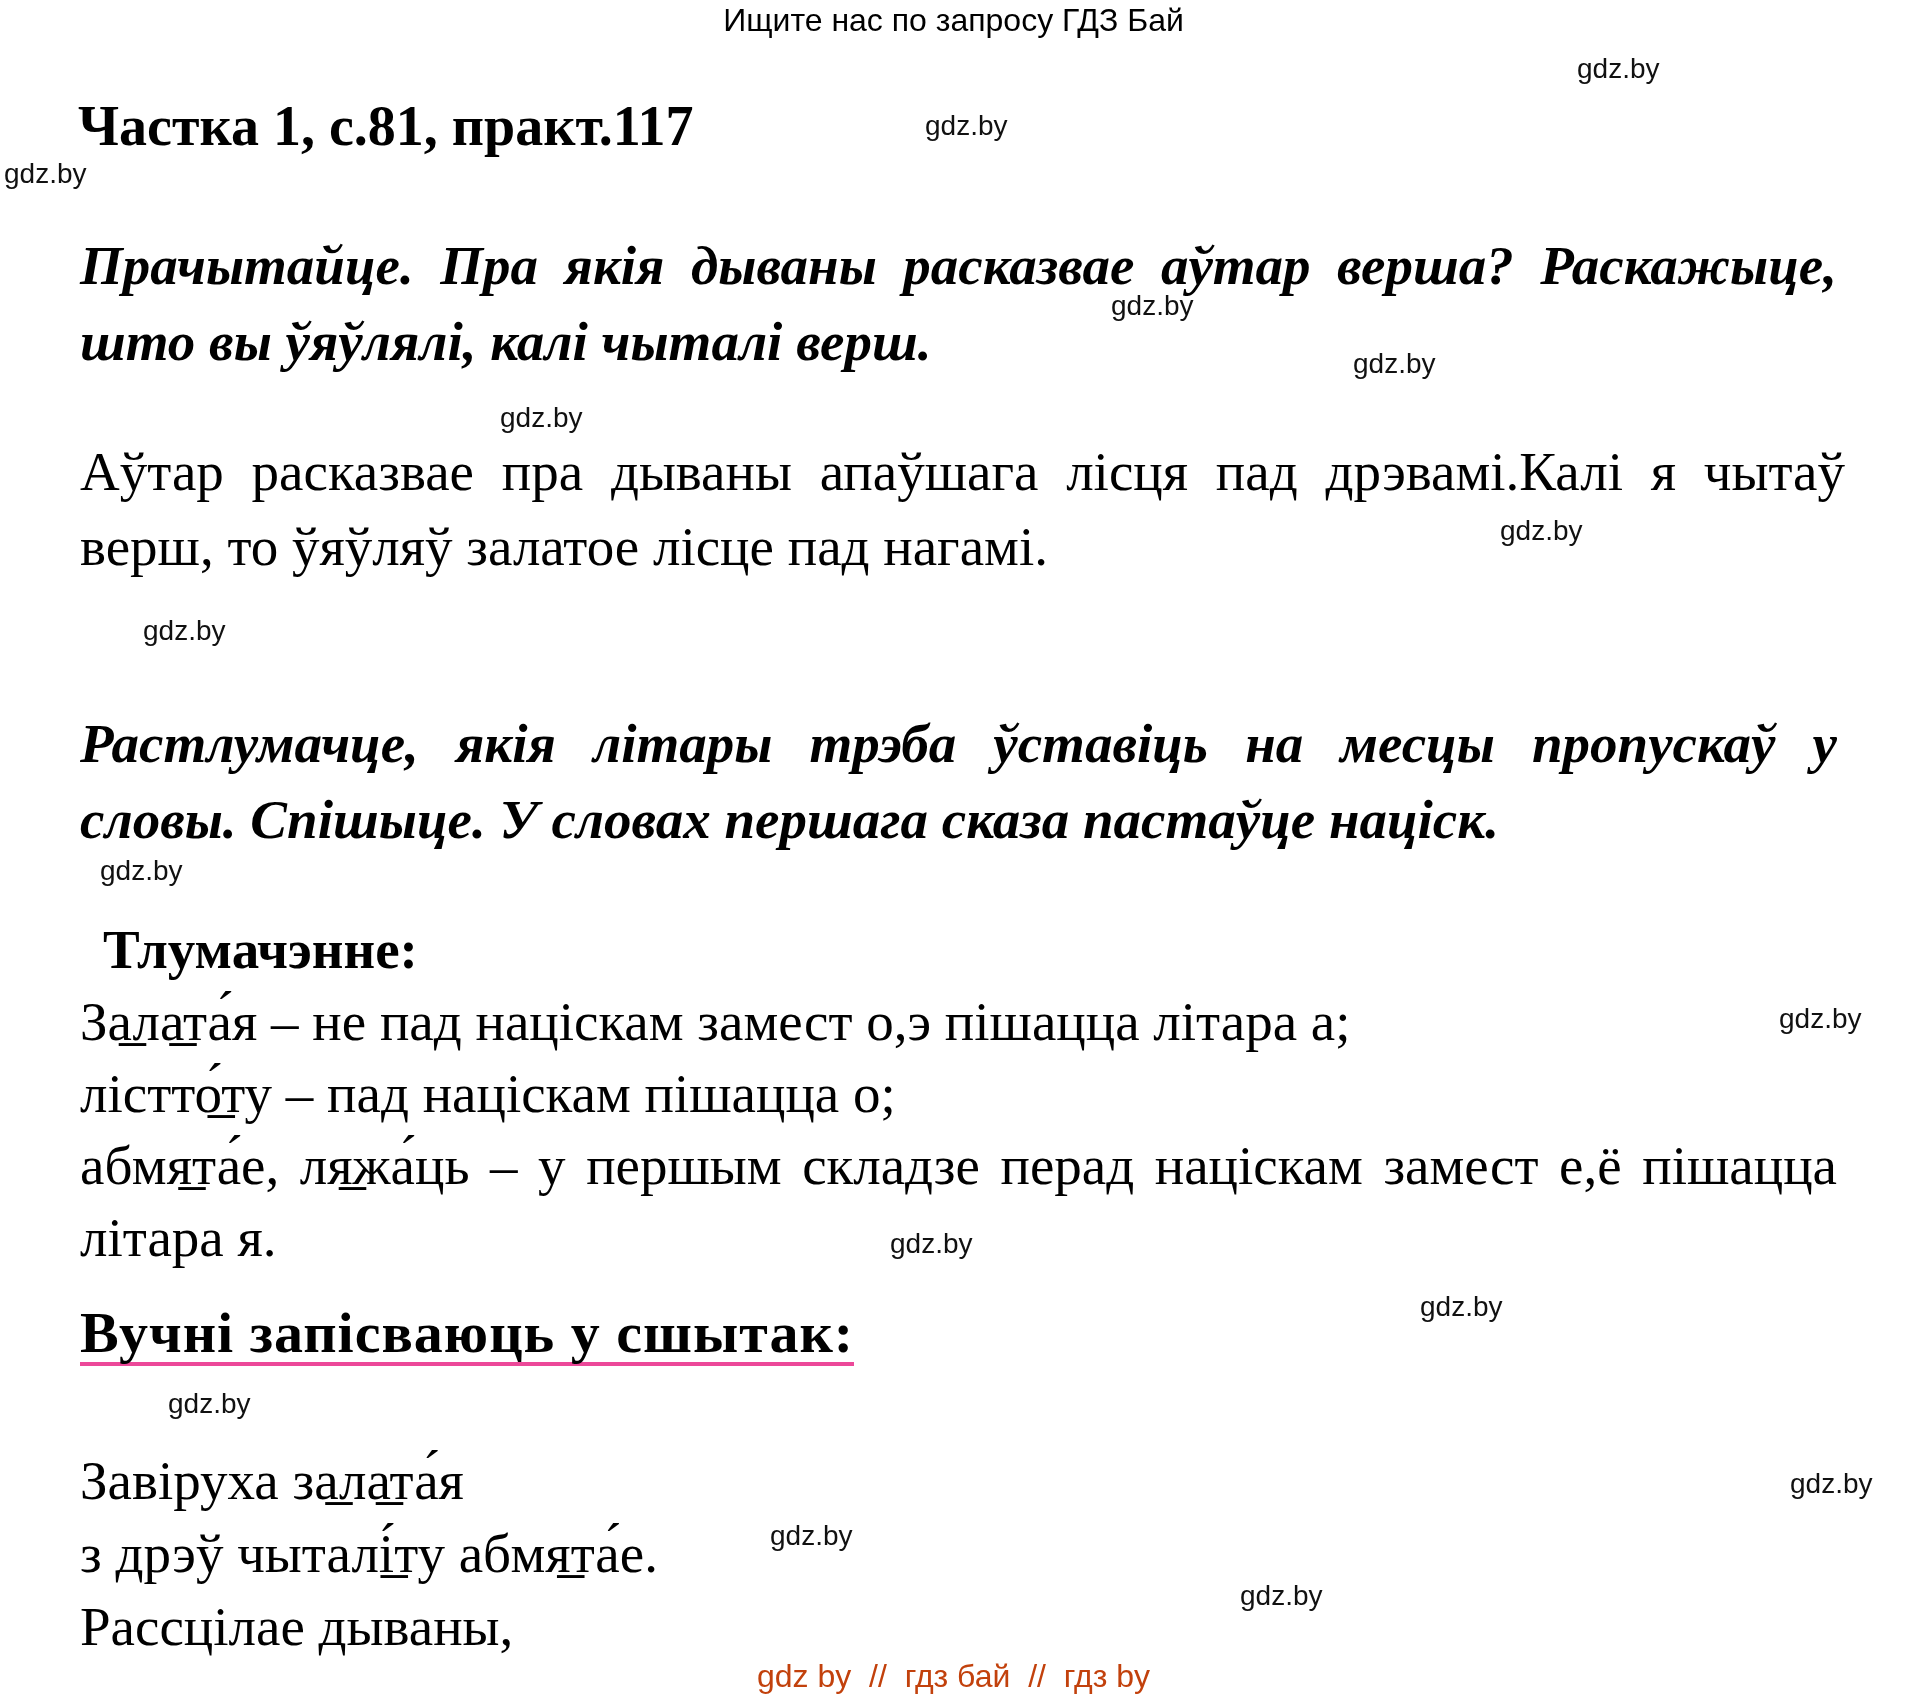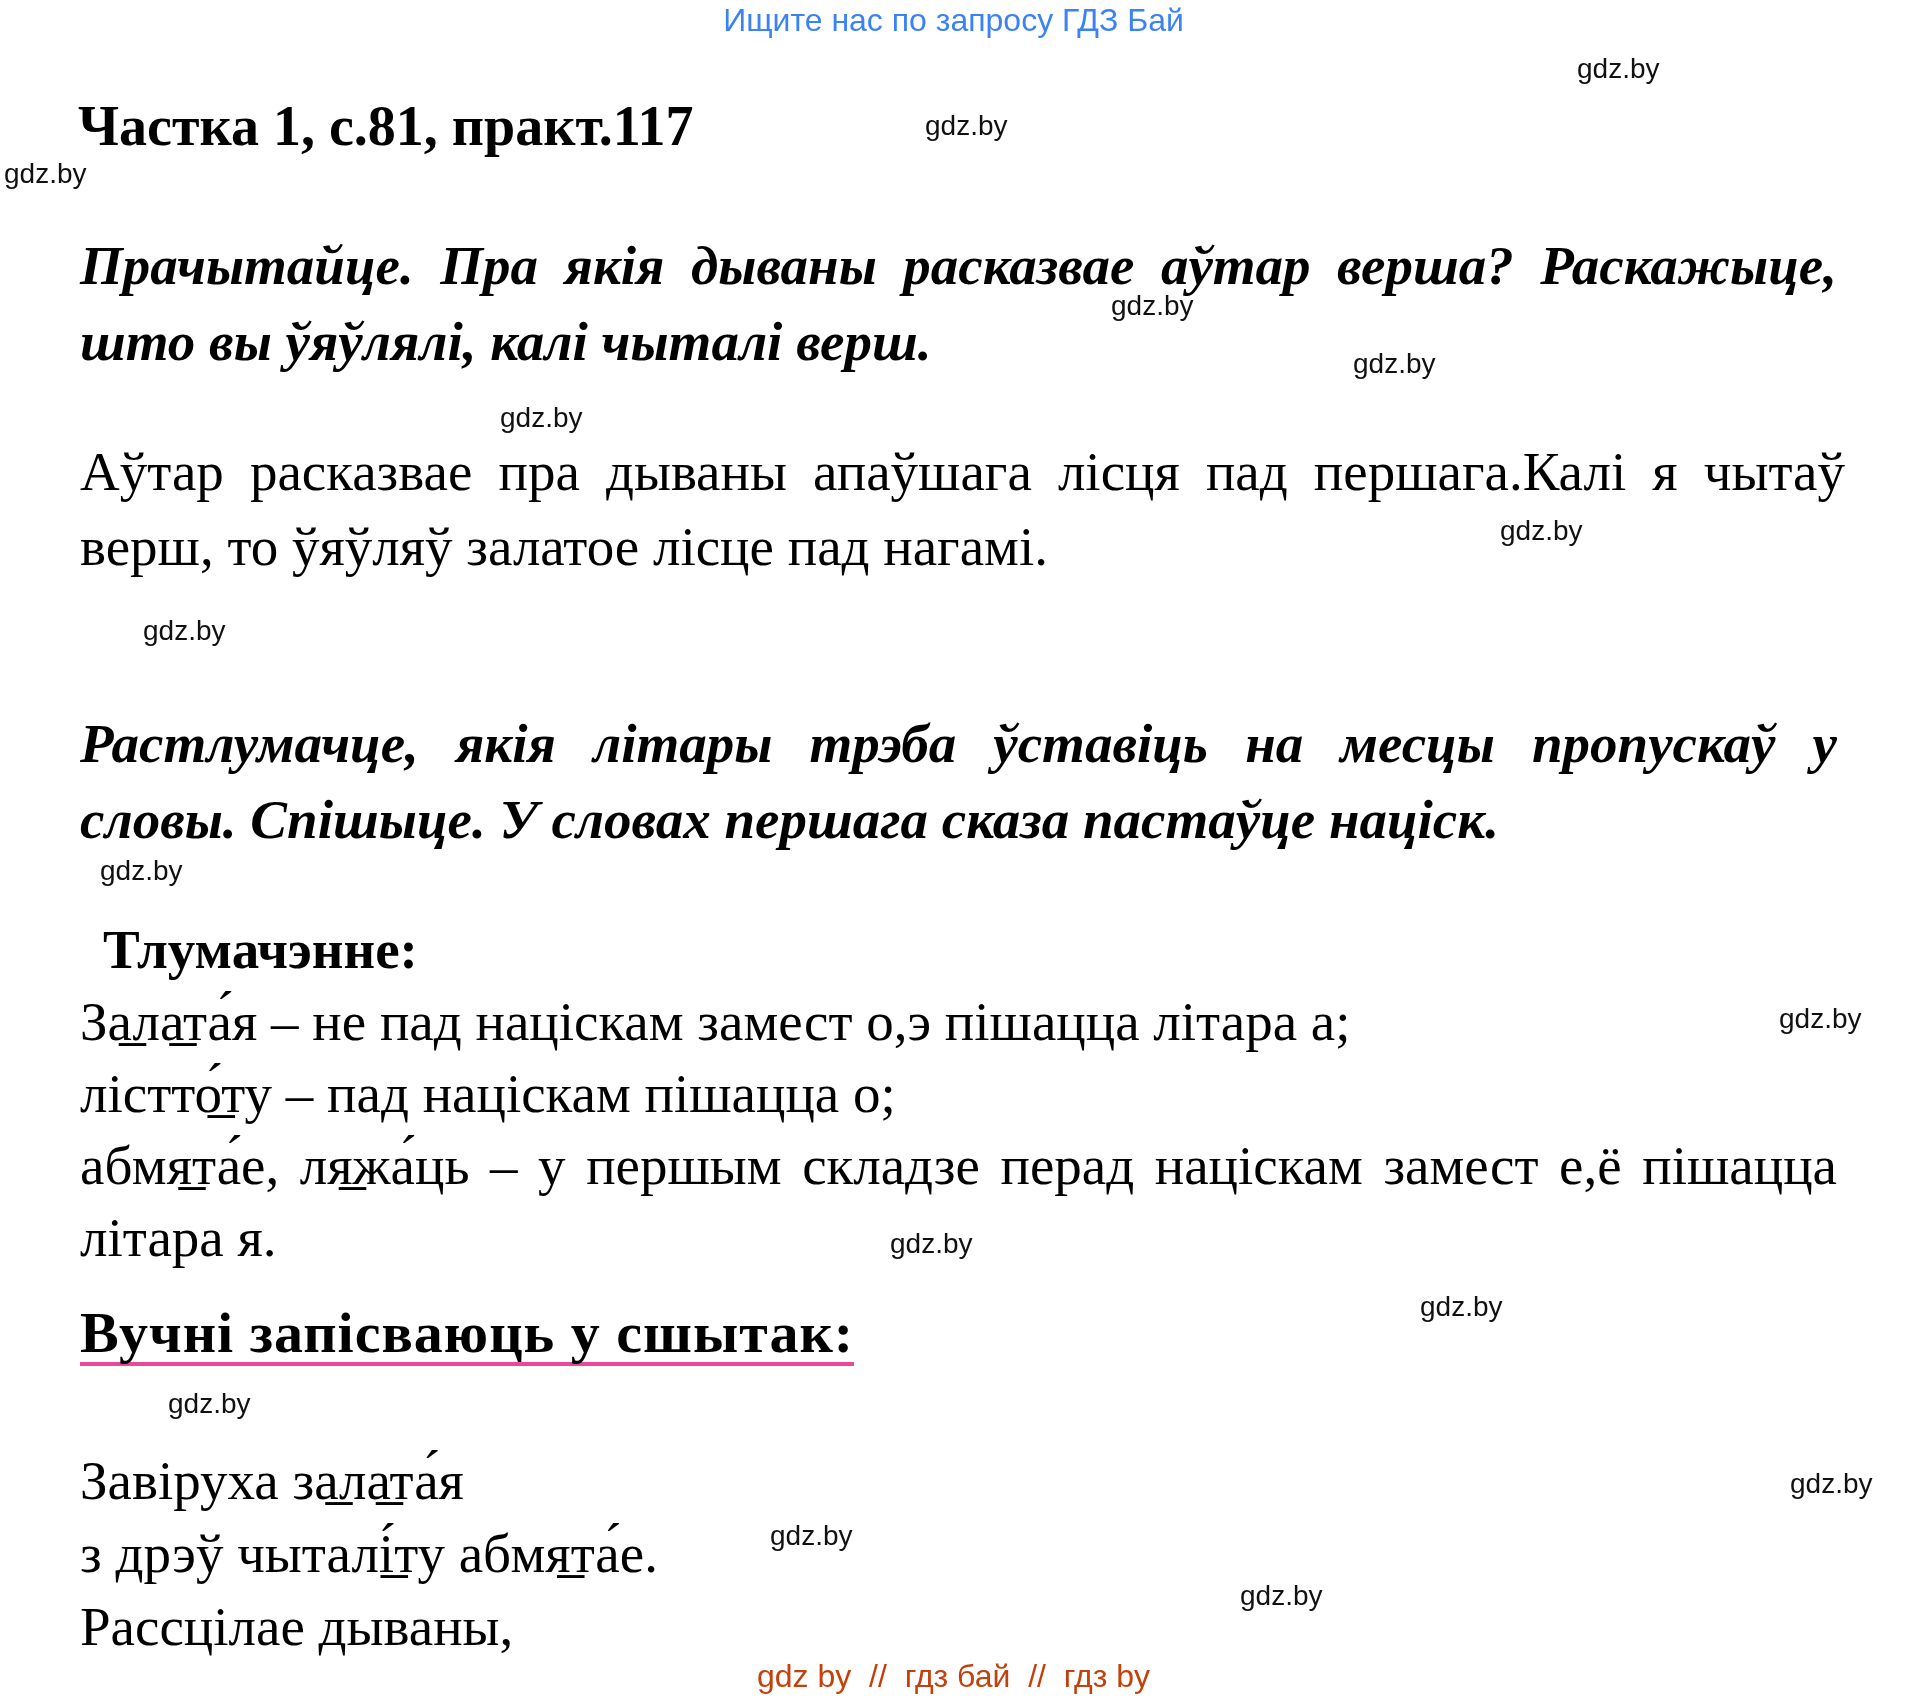--- a/index.html
+++ b/index.html
@@ -57,21 +57,21 @@
     font-family:"Liberation Sans", sans-serif;
     font-size:32px;
     white-space:pre;
   }
 </style>
 </head>
 <body>
 
 <div class="page">
 
-  <div class="banner" style="color: #3b82f6;">Ищите нас по запросу ГДЗ Бай</div>
+  <div class="banner" style="color: #000000;">Ищите нас по запросу ГДЗ Бай</div>
 
   <span class="wm" style="left:1577px;top:53px">gdz.by</span>
   <span class="wm" style="left:925px;top:110px">gdz.by</span>
   <span class="wm" style="left:4px;top:158px">gdz.by</span>
   <span class="wm" style="left:1111px;top:290px">gdz.by</span>
   <span class="wm" style="left:1353px;top:348px">gdz.by</span>
   <span class="wm" style="left:500px;top:402px">gdz.by</span>
   <span class="wm" style="left:1500px;top:515px">gdz.by</span>
   <span class="wm" style="left:143px;top:615px">gdz.by</span>
   <span class="wm" style="left:100px;top:855px">gdz.by</span>
@@ -84,21 +84,21 @@
   <span class="wm" style="left:1240px;top:1580px">gdz.by</span>
 
   <div class="h1">Частка 1, с.81, практ.117</div>
 
   <div class="block t1 prompt">
     <div class="line just">Прачытайце. Пра якія дываны расказвае аўтар верша? Раскажыце,</div>
     <div class="line">што вы ўяўлялі, калі чыталі верш.</div>
   </div>
 
   <div class="block a1 body-text">
-    <div class="line just">Аўтар расказвае пра дываны апаўшага лісця пад першага.Калі я чытаў</div>
+    <div class="line just">Аўтар расказвае пра дываны апаўшага лісця пад дрэвамі.Калі я чытаў</div>
     <div class="line">верш, то ўяўляў залатое лісце пад нагамі.</div>
   </div>
 
   <div class="block t2 prompt">
     <div class="line just">Растлумачце, якія літары трэба ўставіць на месцы пропускаў у</div>
     <div class="line">словы. Спішыце. У словах першага сказа пастаўце націск.</div>
   </div>
 
   <div class="block expl body-text">
     <div class="line title">Тлумачэнне:</div>

